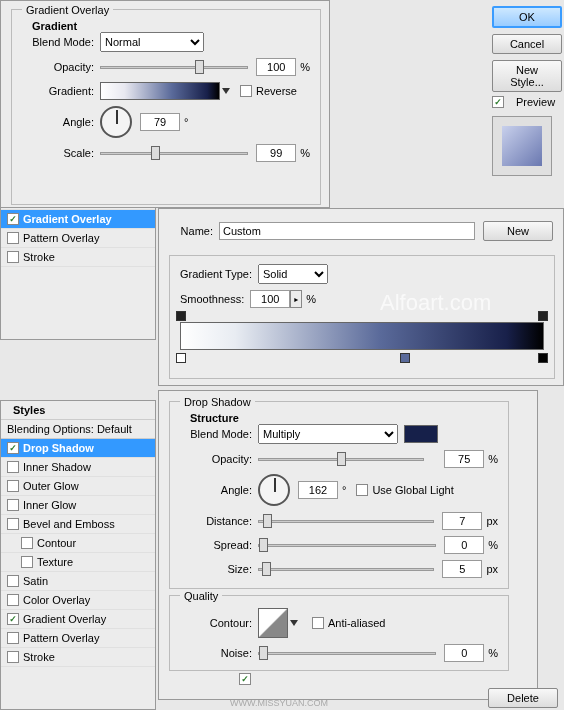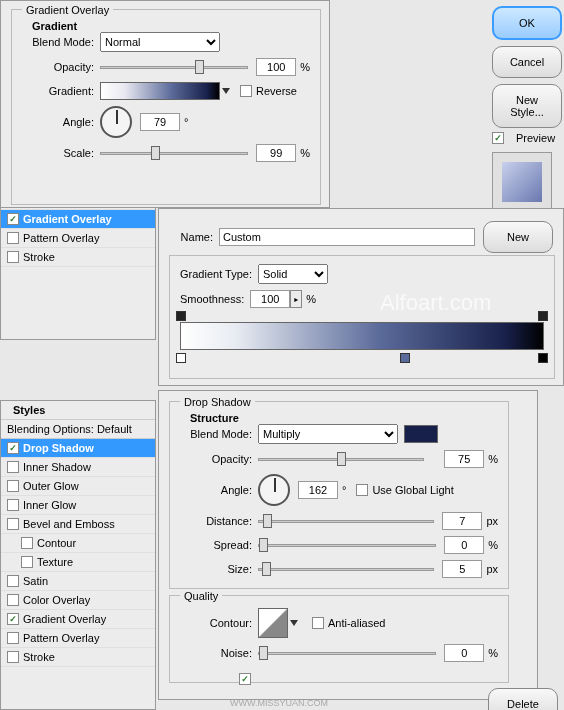--- a/index.html
+++ b/index.html
@@ -18,21 +18,21 @@
 .group-title { position: relative; top: -14px; background: #ececec; padding: 0 4px; display: inline-block; }
 .row { display: flex; align-items: center; margin-bottom: 6px; }
 .lbl { text-align: right; padding-right: 6px; }
 select { font-size: 11px; height: 20px; }
 input[type=text] { font-size: 11px; height: 18px; padding: 1px 3px; border: 1px solid #999; }
 .slider { height: 3px; background: #ccc; border: 1px solid #999; position: relative; flex: 1; }
 .slider-thumb { width: 9px; height: 14px; background: #ddd; border: 1px solid #666; position: absolute; top: -7px; }
 .num-input { width: 40px; text-align: center; border: 1px solid #999; height: 18px; }
 .angle-dial { width: 32px; height: 32px; border: 2px solid #555; border-radius: 50%; position: relative; background: #f4f4f4; }
 .angle-dial::after { content: ""; position: absolute; width: 2px; height: 14px; background: #333; top: 2px; left: 50%; transform-origin: bottom center; }
-.btn { background: linear-gradient(#f8f8f8,#ddd); border: 1px solid #888; border-radius: 10px; padding: 9px 14px; text-align: center; min-width: 70px; }
+.btn { background: linear-gradient(#f8f8f8,#ddd); border: 1px solid #888; border-radius: 2px; padding: 3px 14px; text-align: center; min-width: 70px; }
 .btn.primary { background: linear-gradient(#cde8ff,#9cf); border: 2px solid #3a9cff; }
 .gradient-bar { height: 18px; border: 1px solid #666; background: linear-gradient(90deg, #fff 0%, #e8e8f0 20%, #5a6a9a 60%, #18204a 90%, #000 100%); }
 .gradient-editor-bar { height: 28px; border: 1px solid #666; background: linear-gradient(90deg, #fff 0%, #e8ecf2 15%, #5a6a9a 55%, #18204a 90%, #000 100%); position: relative; }
 .stop-top { width: 10px; height: 10px; border: 1px solid #333; background: #222; position: absolute; top: -12px; transform: translateX(-50%); }
 .stop-bot { width: 10px; height: 10px; border: 1px solid #333; position: absolute; bottom: -14px; transform: translateX(-50%); }
 .color-swatch { width: 34px; height: 18px; border: 1px solid #666; }
 .swatch-darkblue { background: #16204a; }
 .preview-box { width: 60px; height: 60px; border: 1px solid #999; background: #e0e0e0; display:flex;align-items:center;justify-content:center; }
 .preview-inner { width: 40px; height: 40px; background: linear-gradient(135deg, #c8d0ec, #6a78b0); }
 .contour-box { width: 30px; height: 30px; border: 1px solid #666; background: linear-gradient(135deg, #fff 48%, #888 52%); }
@@ -98,21 +98,21 @@
     </div>
 </div>
 
 <div class="panel" style="top:0;left:158;width:330px;height:208px;">
   <div class="group-box" style="top:8px;left:10px;width:310px;height:196px;">
     <span class="group-title">Gradient Overlay</span>
     <div style="margin-top:-10px;font-weight:bold;padding-left:10px">Gradient</div>
 
     <div class="row">
         <span class="lbl" style="width:78px">Blend Mode:</span>
-      <select style="width:120px"><option>Normal</option></select>
+      <select style="width:104px"><option>Normal</option></select>
     </div>
     <div class="row">
         <span class="lbl" style="width:78px">Opacity:</span>
       <div class="slider" style="width:100px">
           <div class="slider-thumb" style="left:94px"></div>
         </div>
       <input class="num-input" style="margin-left: 8px;" value="100">
       <span style="margin-left:4px">%</span>
     </div>
     <div class="row">
@@ -282,21 +282,21 @@
     <div class="row">
         <span class="lbl" style="width:78px">Size:</span>
       <div class="slider" style="width:110px">
           <div class="slider-thumb" style="left:3px"></div>
         </div>
       <input class="num-input" style="margin-left: 8px;" value="5">
       <span style="margin-left:4px">px</span>
     </div>
   </div>
 
-  <div class="group-box" style="top:204px;left:10px;width:340px;height:88px;">
+  <div class="group-box" style="top:204px;left:10px;width:340px;height:76px;">
     <span class="group-title">Quality</span>
     <div class="row" style="margin-top:-8px">
         <span class="lbl" style="width:78px">Contour:</span>
       <div class="contour-box"></div>
         <span class="tri"></span>
       <span class="chk" style="margin-left:14px"></span>
       <span style="margin-left:4px">Anti-aliased</span>
     </div>
     <div class="row">
         <span class="lbl" style="width:78px">Noise:</span>

